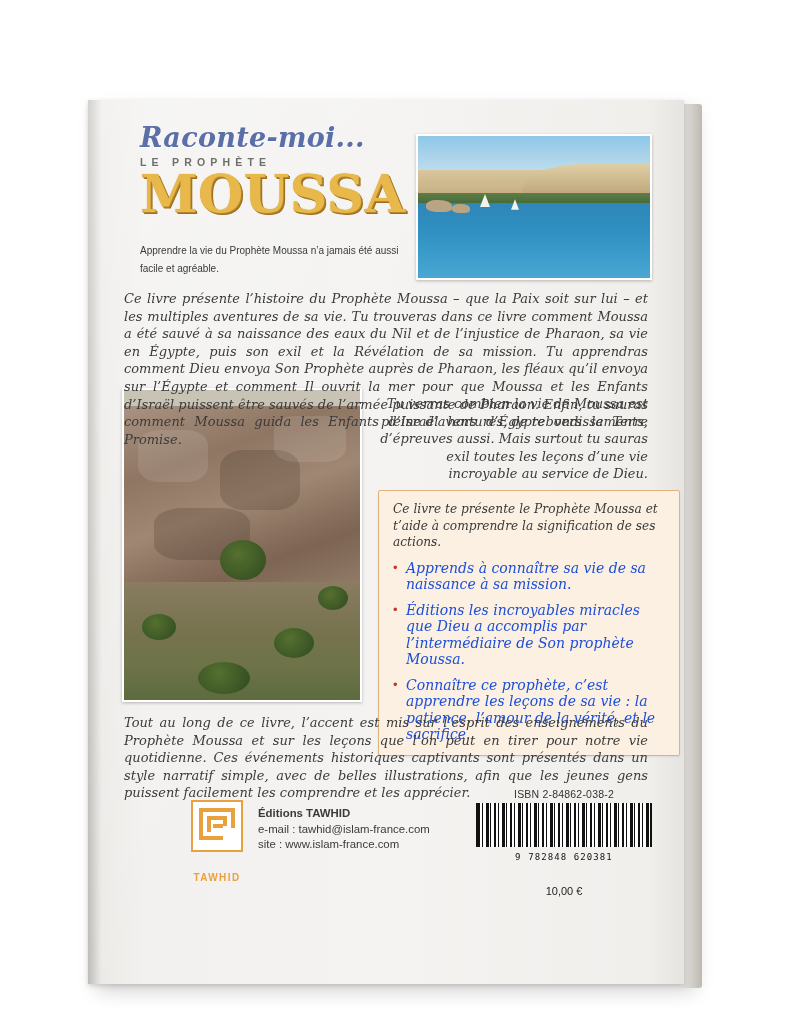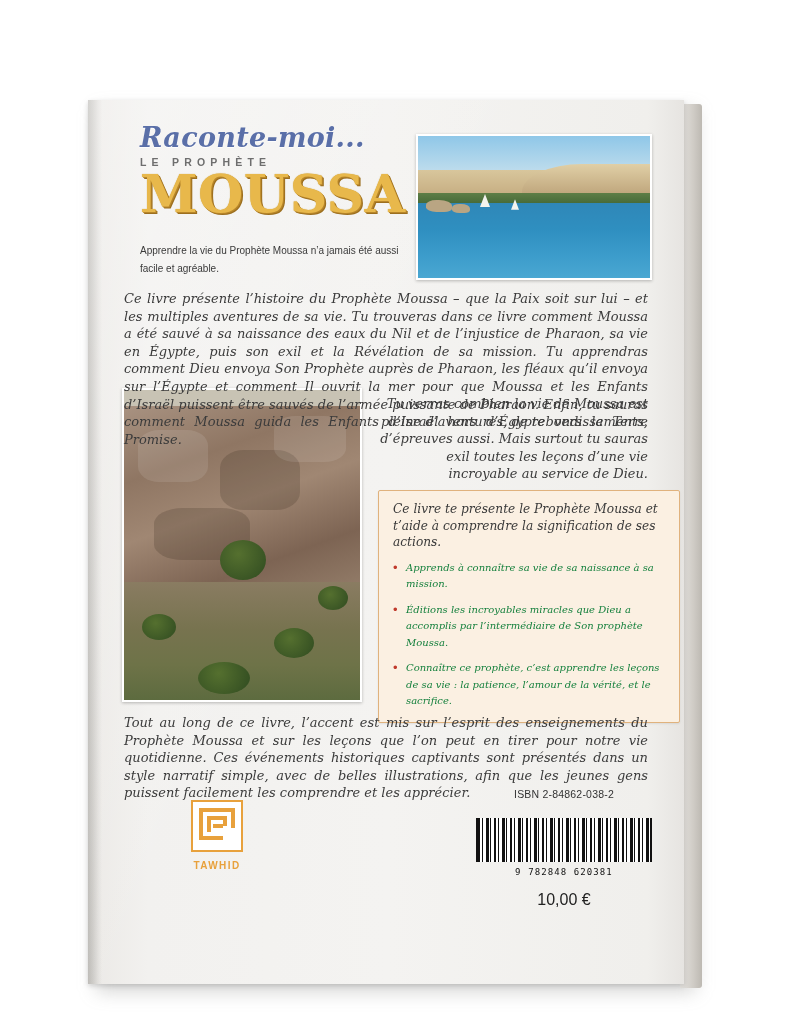--- a/index.html
+++ b/index.html
@@ -270,23 +270,23 @@
   .bullet-dot {
     color: #c0392b;
     font-size: 13px;
     line-height: 16.5px;
     margin-right: 5px;
     flex: 0 0 8px;
   }
   .bullet-text {
     font-family: "DejaVu Serif", serif;
     font-style: italic;
-    font-size: 10px;
+    font-size: 14px;
     line-height: 16.5px;
-    color: #15803d;
+    color: #1d4ed8;
     flex: 1 1 auto;
   }
 
   
   #logo-block {
     position: absolute;
     left: 100px;
     top: 700px;
     width: 58px;
     text-align: center;
@@ -298,21 +298,21 @@
     border: 2px solid #e8a13c;
     position: relative;
     background: #ffffff;
   }
   #logo-mark i {
     position: absolute;
     background: #e8a13c;
     display: block;
   }
   #logo-name {
-    margin-top: 8px;
+    margin-top: 20px;
     font-size: 10px;
     letter-spacing: 1.4px;
     color: #e8a13c;
     font-weight: bold;
     text-align: center;
   }
   #publisher-block {
     position: absolute;
     left: 170px;
     top: 706px;
@@ -325,21 +325,21 @@
   #barcode-block {
     position: absolute;
     right: 32px;
     top: 688px;
     width: 176px;
     text-align: center;
   }
   #isbn-text {
     font-size: 10.5px;
     color: #333;
-    margin-bottom: 18px;
+    margin-bottom: 3px;
     letter-spacing: 0.2px;
   }
   #barcode {
     height: 44px;
     background: repeating-linear-gradient(
       to right,
       #111 0px, #111 2px, #fff 2px, #fff 4px,
       #111 4px, #111 5px, #fff 5px, #fff 8px,
       #111 8px, #111 11px, #fff 11px, #fff 12px,
       #111 12px, #111 13px, #fff 13px, #fff 16px
@@ -348,22 +348,22 @@
     border-right: 2px solid #111;
   }
   #barcode-digits {
     font-family: "DejaVu Sans Mono", monospace;
     font-size: 9px;
     letter-spacing: 1.1px;
     color: #111;
     margin-top: 5px;
   }
   #price-text {
-    margin-top: 14px;
-    font-size: 16px;
+    margin-top: 23px;
+    font-size: 11px;
     color: #222;
   }
 </style>
 </head>
 <body>
 
 <div id="book-stage">
 
   <div id="book-shadow"></div>
   <div id="page-edge"></div>
@@ -438,20 +438,25 @@
           <i style="left:38px; top:6px; width:4px; height:20px;"></i>
           <i style="left:14px; top:14px; width:20px; height:4px;"></i>
           <i style="left:14px; top:14px; width:4px; height:16px;"></i>
           <i style="left:30px; top:14px; width:4px; height:10px;"></i>
           <i style="left:20px; top:22px; width:10px; height:4px;"></i>
           <i style="left:6px; top:34px; width:24px; height:4px;"></i>
         </div>
         <div id="logo-name">TAWHID</div>
       </div>
 
+      <div id="publisher-block">
+        <div id="publisher-name">Éditions TAWHID</div>
+        <div>e-mail : tawhid@islam-france.com</div>
+        <div>site : www.islam-france.com</div>
+      </div>
 
       <div id="barcode-block">
         <div id="isbn-text">ISBN 2-84862-038-2</div>
         <div id="barcode"></div>
         <div id="barcode-digits">9 782848 620381</div>
         <div id="price-text">10,00 €</div>
       </div>
 
     </div>
   </div>

